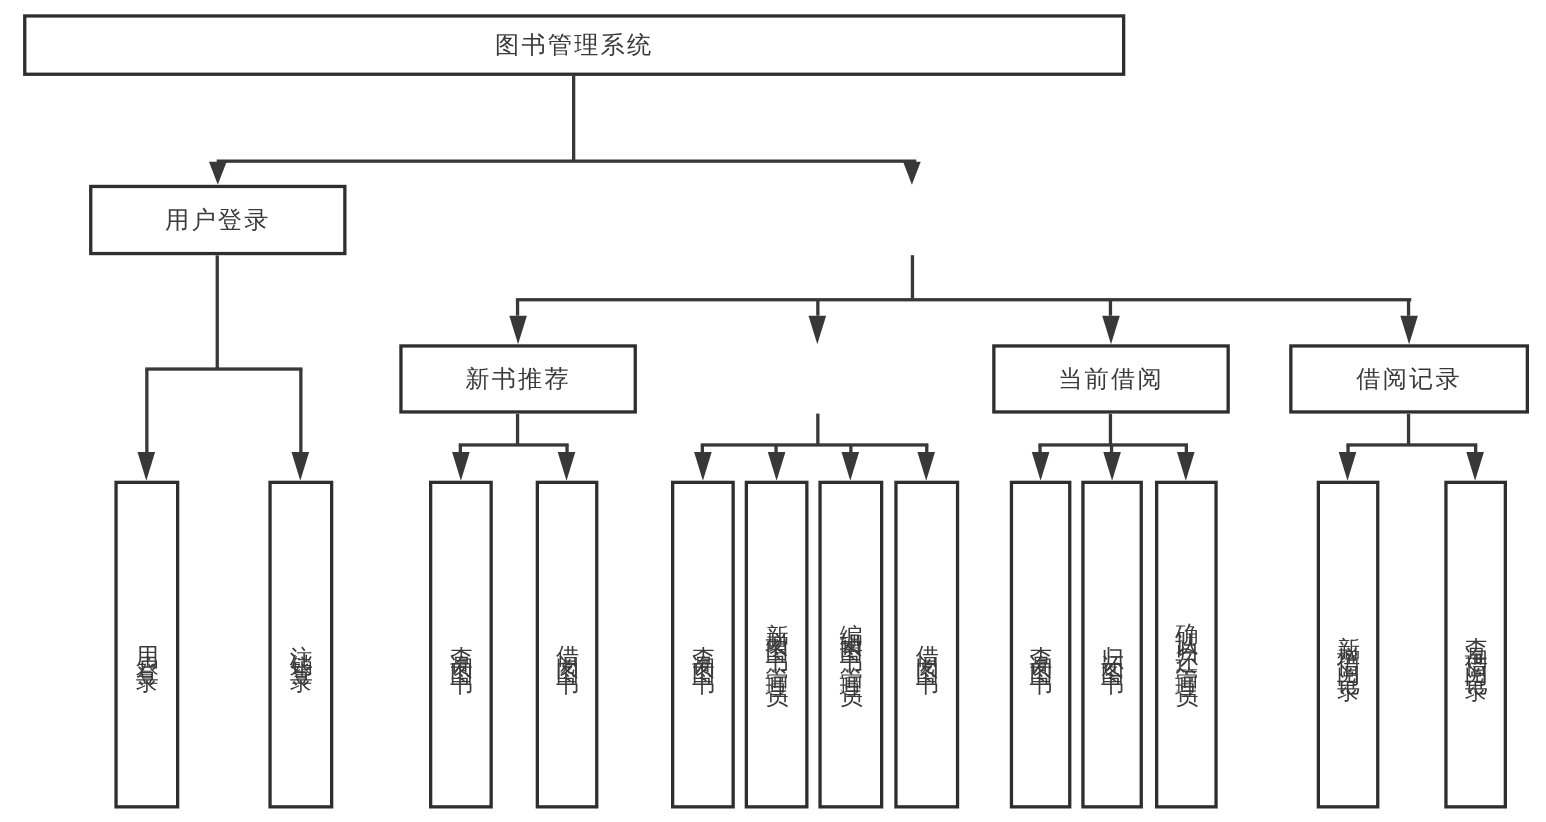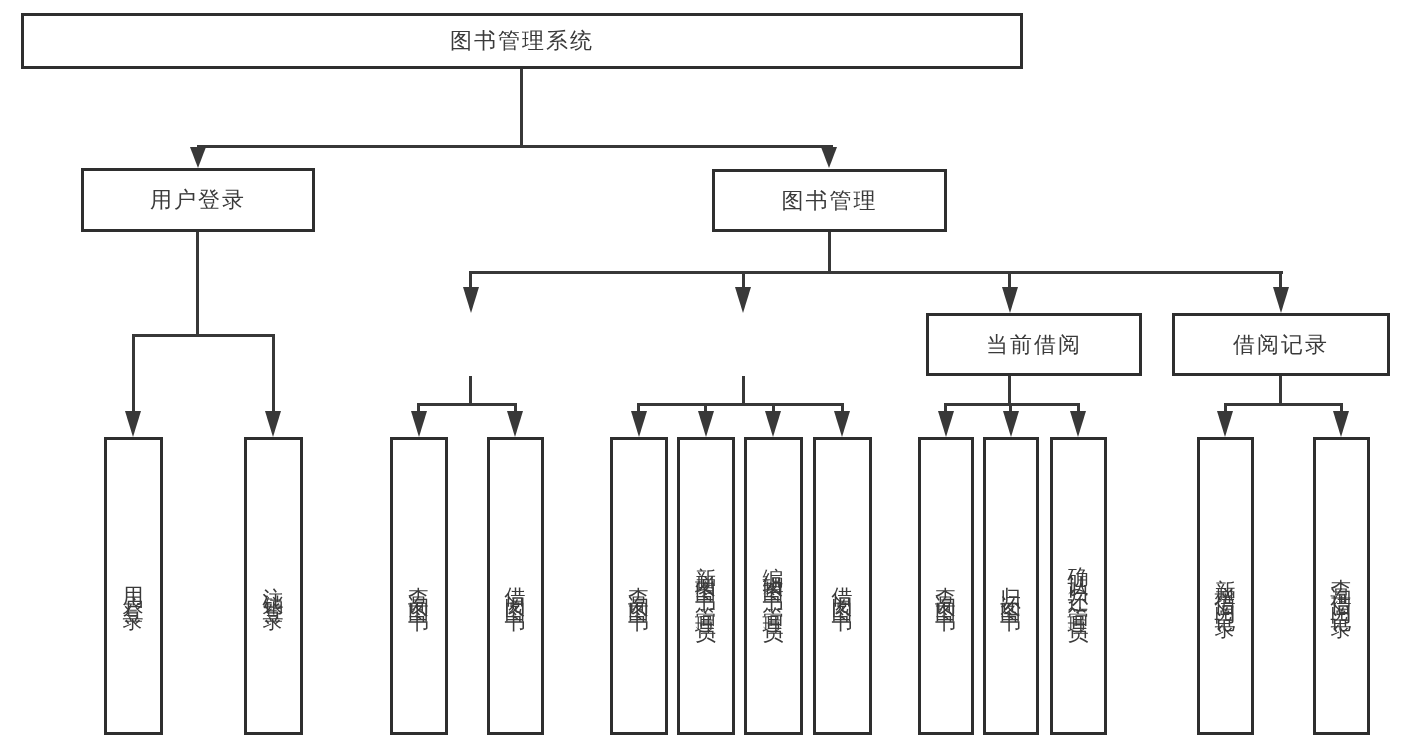--- a/index.html
+++ b/index.html
@@ -90,25 +90,25 @@
   <div class="arrow" style="left:1217px;top:411px;"></div>
   <div class="arrow" style="left:1333px;top:411px;"></div>
 
   <div class="box h" style="left:21px;top:13px;width:1002px;height:56px;">
     <span>图书管理系统</span>
   </div>
 
   <div class="box h" style="left:81px;top:168px;width:234px;height:64px;">
     <span>用户登录</span>
   </div>
-  <div class="box h" style="left:712px;top:169px;width:235px;height:63px;">
-    <span>图书管理</span>
+
+  <div class="box h" style="left:363px;top:313px;width:216px;height:63px;">
+    <span>新书推荐</span>
   </div>
-
-  <div class="box h" style="left:902px;top:313px;width:216px;height:63px;margin-left:24px;">
+  <div class="box h" style="left:902px;top:313px;width:216px;height:63px;">
     <span>当前借阅</span>
   </div>
   <div class="box h" style="left:1172px;top:313px;width:218px;height:63px;">
     <span>借阅记录</span>
   </div>
 
   <div class="box v" style="left:104px;top:437px;width:59px;height:298px;">
     <span>用户登录</span>
   </div>
   <div class="box v" style="left:244px;top:437px;width:59px;height:298px;">

